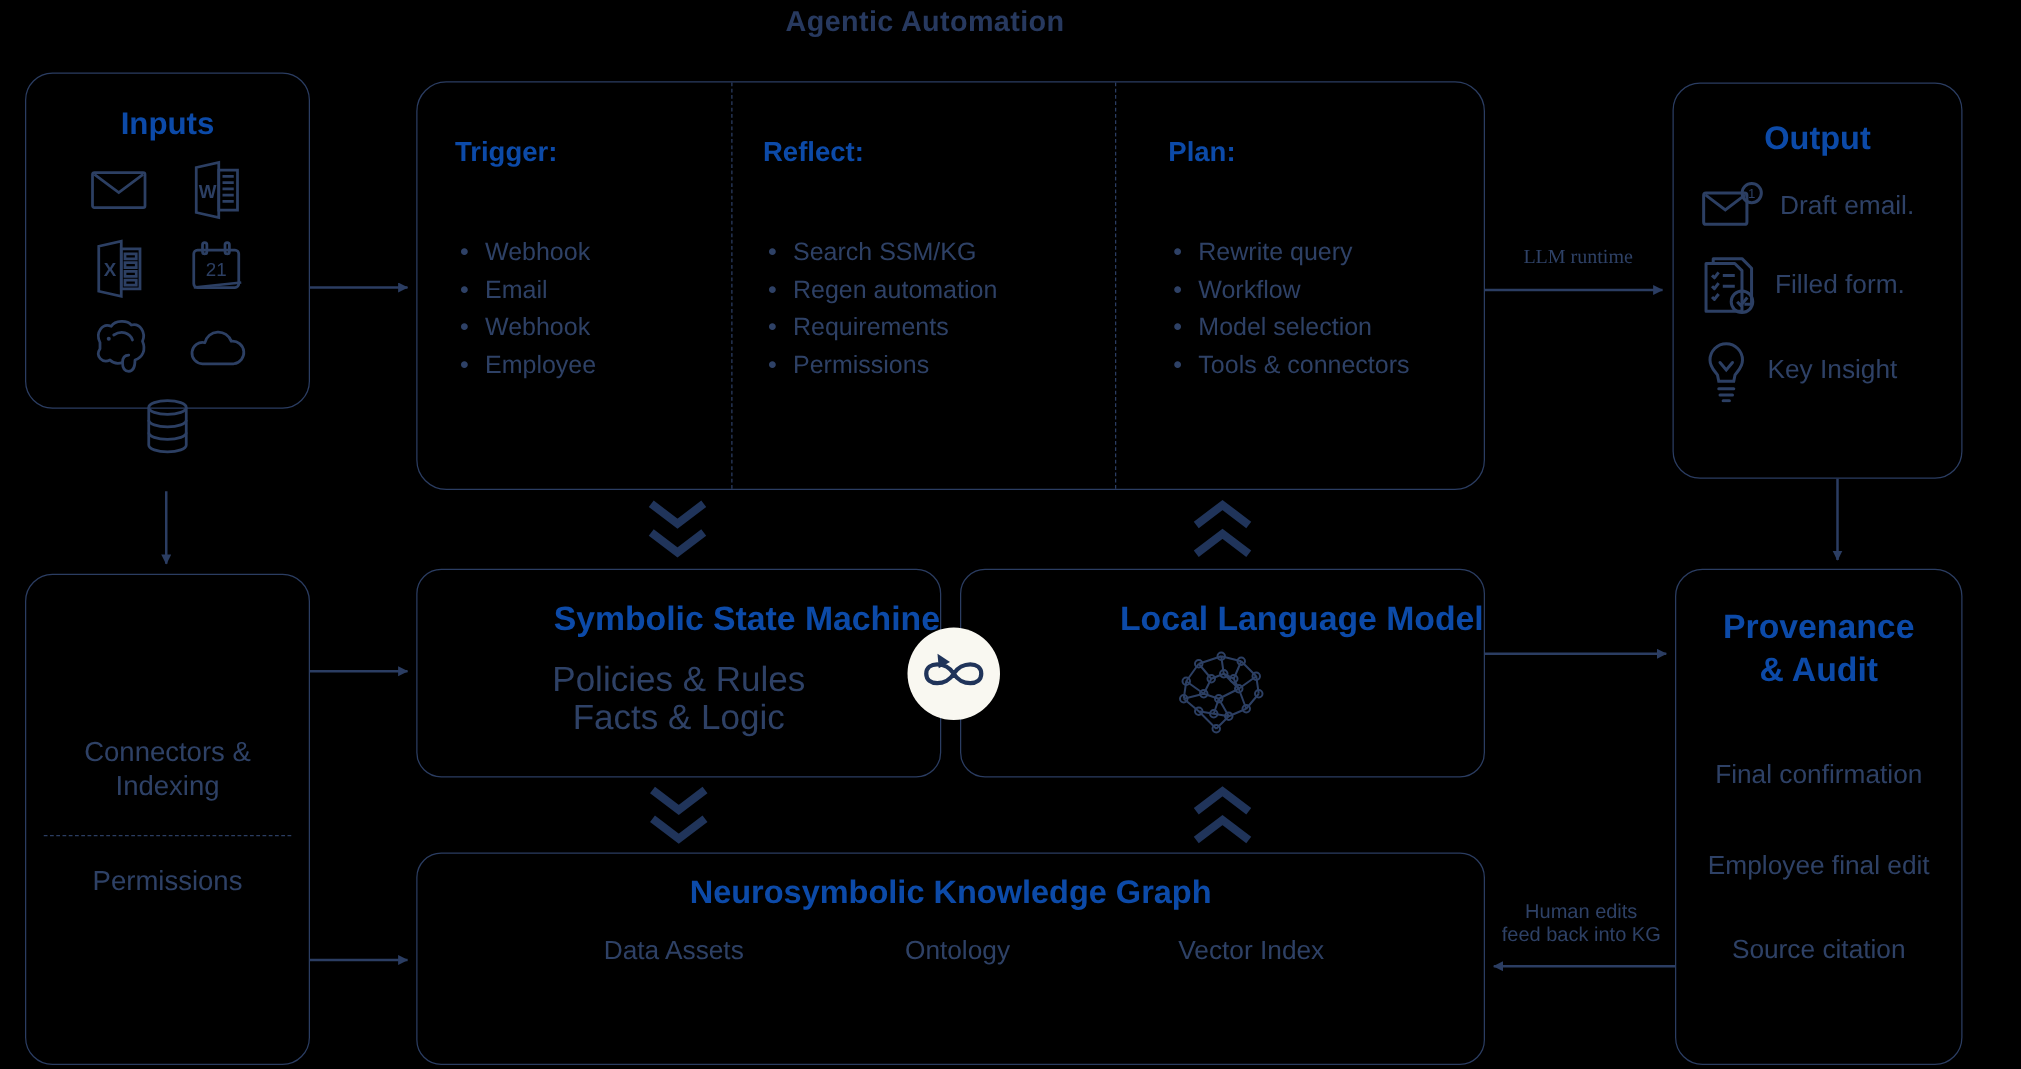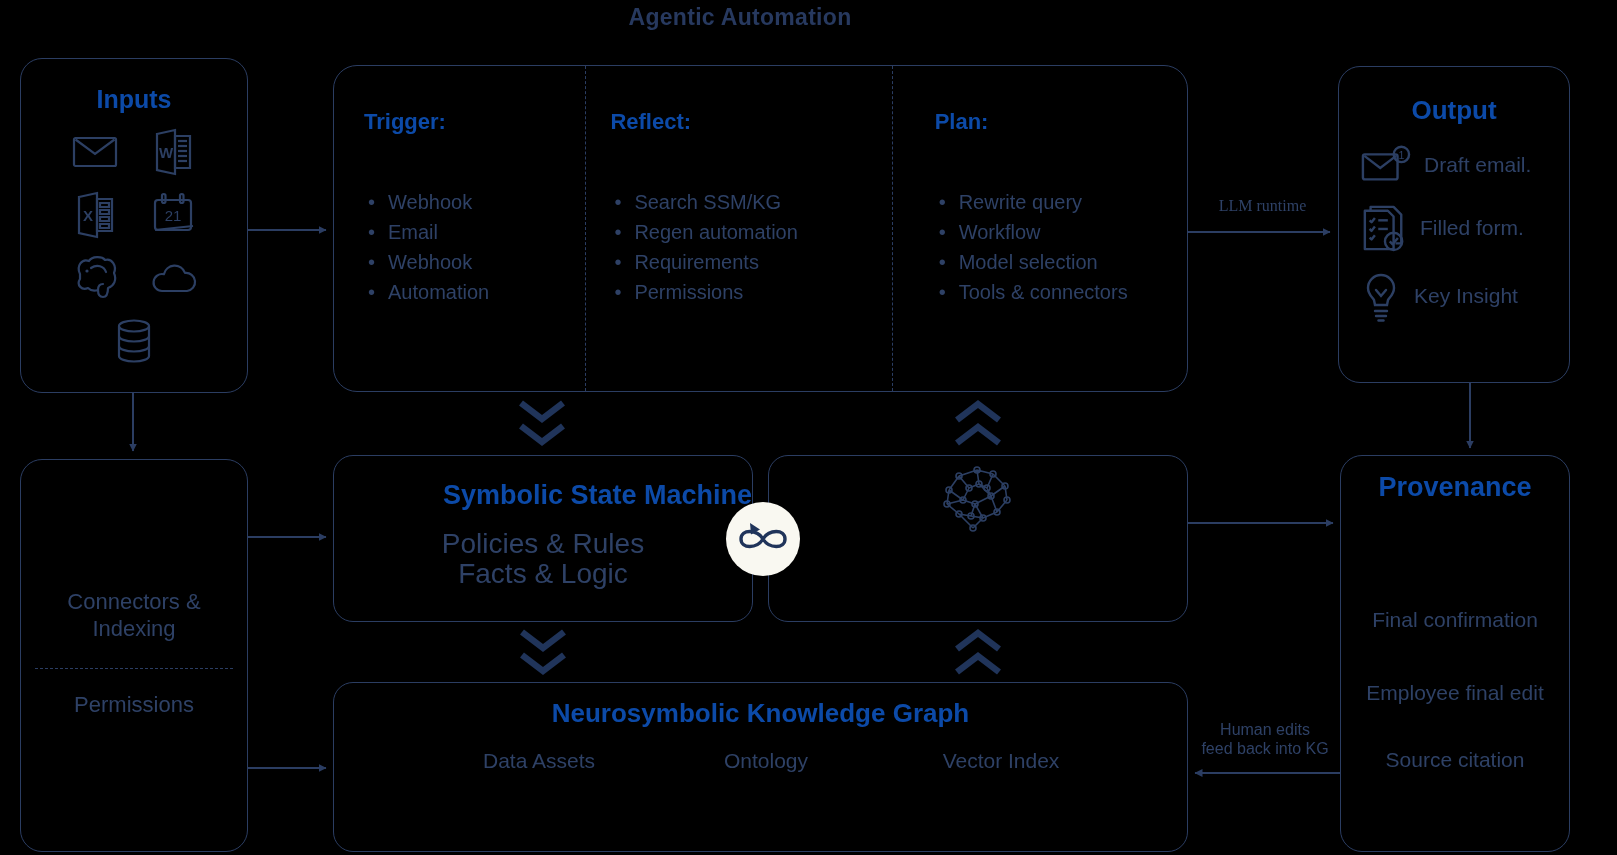--- a/index.html
+++ b/index.html
@@ -16,21 +16,21 @@
   .canvas{
     position:relative;width:1617px;height:855px;background:var(--background);
     font-family:"Liberation Sans",sans-serif;overflow:hidden;
   }
   .diagram-title{
     position:absolute;left:320px;top:4px;width:840px;text-align:center;
     font-size:23px;font-weight:700;color:var(--title-navy);letter-spacing:.3px;
   }
   .box{position:absolute;border:1.5px solid var(--border-navy);border-radius:22px;box-sizing:border-box;background:transparent;}
   
-  .inputs-box{left:20px;top:58px;width:228px;height:335px;}
+  .inputs-box{left:20px;top:58px;width:228px;height:269px;}
   .inputs-title{margin-top:26px;text-align:center;font-size:25px;font-weight:700;color:var(--heading-blue);}
   .inputs-grid{display:grid;grid-template-columns:52px 52px;column-gap:26px;row-gap:13px;justify-content:center;margin-top:13px;}
   .inputs-grid .cell{width:52px;height:50px;display:flex;align-items:center;justify-content:center;}
   .cell-wide{grid-column:1/3;justify-self:center;}
   
   .process-box{left:333px;top:65px;width:855px;height:327px;border-radius:24px;display:flex;}
   .proc-col{position:relative;box-sizing:border-box;height:100%;}
   .col-trigger{width:252px;padding-left:30px;}
   .col-reflect{width:307px;padding-left:24px;border-left:1.5px dashed var(--border-navy);}
   .col-plan{width:296px;padding-left:42px;border-left:1.5px dashed var(--border-navy);}
@@ -55,21 +55,21 @@
   .mid-title{margin-top:24px;text-align:right;font-size:27px;font-weight:700;color:var(--heading-blue);}
   .ssm-lines{margin-top:18px;text-align:center;font-size:28px;line-height:30px;color:var(--body-navy);}
   .llm-icon-wrap{display:flex;justify-content:center;margin-top:8px;}
   
   .kg-box{left:333px;top:682px;width:855px;height:170px;border-radius:20px;}
   .kg-title{margin-top:15px;text-align:center;font-size:26px;font-weight:700;color:var(--heading-blue);}
   .kg-item{position:absolute;top:66px;transform:translateX(-50%);font-size:21px;color:var(--body-navy);white-space:nowrap;}
   .kg-item-1{left:205px;}.kg-item-2{left:432px;}.kg-item-3{left:667px;}
   
   .provenance-box{left:1340px;top:455px;width:230px;height:397px;}
-  .prov-title{margin-top:14px;text-align:center;font-size:27px;font-weight:700;line-height:35px;color:var(--heading-blue);}
+  .prov-title{margin-top:28px;text-align:center;font-size:27px;font-weight:700;line-height:35px;color:var(--heading-blue);}
   .prov-item{position:absolute;left:0;width:100%;text-align:center;font-size:21px;color:var(--body-navy);white-space:nowrap;}
   .prov-item-1{top:152px;}.prov-item-2{top:225px;}.prov-item-3{top:292px;}
   
   .flow-label{position:absolute;color:var(--body-navy);font-size:16px;text-align:center;}
   .llm-runtime-label{left:1190px;top:197px;width:145px;font-family:Liberation Serif, serif;}
   .human-edits-label{left:1193px;top:720px;width:144px;line-height:19px;text-align:center;}
   
   .overlay{position:absolute;left:0;top:0;width:1617px;height:855px;pointer-events:none;}
   .overlay .flow-line{stroke:var(--border-navy);stroke-width:2;fill:none;}
   .overlay .chevron{stroke:var(--dark-navy);stroke-width:6.5;fill:none;}
@@ -153,21 +153,21 @@
     </div>
   </div>
 
   <div class="box process-box">
     <div class="proc-col col-trigger">
       <div class="col-heading">Trigger:</div>
       <ul class="bullet-list">
         <li>Webhook</li>
         <li>Email</li>
         <li>Webhook</li>
-        <li>Automation</li>
+        <li>Employee</li>
       </ul>
     </div>
     <div class="proc-col col-reflect">
       <div class="col-heading">Reflect:</div>
       <ul class="bullet-list">
         <li>Search SSM/KG</li>
         <li>Regen automation</li>
         <li>Requirements</li>
         <li>Permissions</li>
       </ul>
@@ -230,20 +230,21 @@
 
   <div class="box ssm-box">
     <div class="mid-title">Symbolic State Machine</div>
     <div class="ssm-lines">
       <div>Policies &amp; Rules</div>
       <div>Facts &amp; Logic</div>
     </div>
   </div>
 
   <div class="box llm-box">
+    <div class="mid-title">Local Language Model</div>
     <div class="llm-icon-wrap">
       <svg class="icon" width="78" height="70" viewBox="0 0 78 70" fill="none" stroke="currentColor" stroke-width="1.6">
 
         <path d="M10,26 L20,12 M20,12 L38,6 M38,6 L54,10 M54,10 L66,22 M66,22 L68,36 M68,36 L58,48 M58,48 L44,54 M44,54 L34,64 M10,26 L8,40 M8,40 L20,50 M20,50 L34,64 M20,12 L30,24 M38,6 L40,20 M54,10 L48,24 M66,22 L52,32 M30,24 L40,20 M40,20 L48,24 M30,24 L24,36 M24,36 L8,40 M24,36 L36,40 M36,40 L52,32 M36,40 L32,52 M32,52 L20,50 M32,52 L44,54 M52,32 L58,48 M48,24 L52,32 M10,26 L24,36 M40,20 L52,32 M36,40 L44,54"></path>
 
         <circle cx="10" cy="26" r="3"></circle>
           <circle cx="20" cy="12" r="3"></circle>
           <circle cx="38" cy="6" r="3"></circle>
         <circle cx="54" cy="10" r="3"></circle>
           <circle cx="66" cy="22" r="3"></circle>
@@ -267,20 +268,21 @@
   <div class="box kg-box">
     <div class="kg-title">Neurosymbolic Knowledge Graph</div>
     <span class="kg-item kg-item-1">Data Assets</span>
     <span class="kg-item kg-item-2">Ontology</span>
     <span class="kg-item kg-item-3">Vector Index</span>
   </div>
 
   <div class="box provenance-box">
     <div class="prov-title">
       <div>Provenance</div>
+      <div>&amp; Audit</div>
     </div>
     <div class="prov-item prov-item-1">Final confirmation</div>
     <div class="prov-item prov-item-2">Employee final edit</div>
     <div class="prov-item prov-item-3">Source citation</div>
   </div>
 
   <div class="flow-label llm-runtime-label">LLM runtime</div>
   <div class="flow-label human-edits-label">
     <div>Human edits</div>
     <div>feed back into KG</div>

